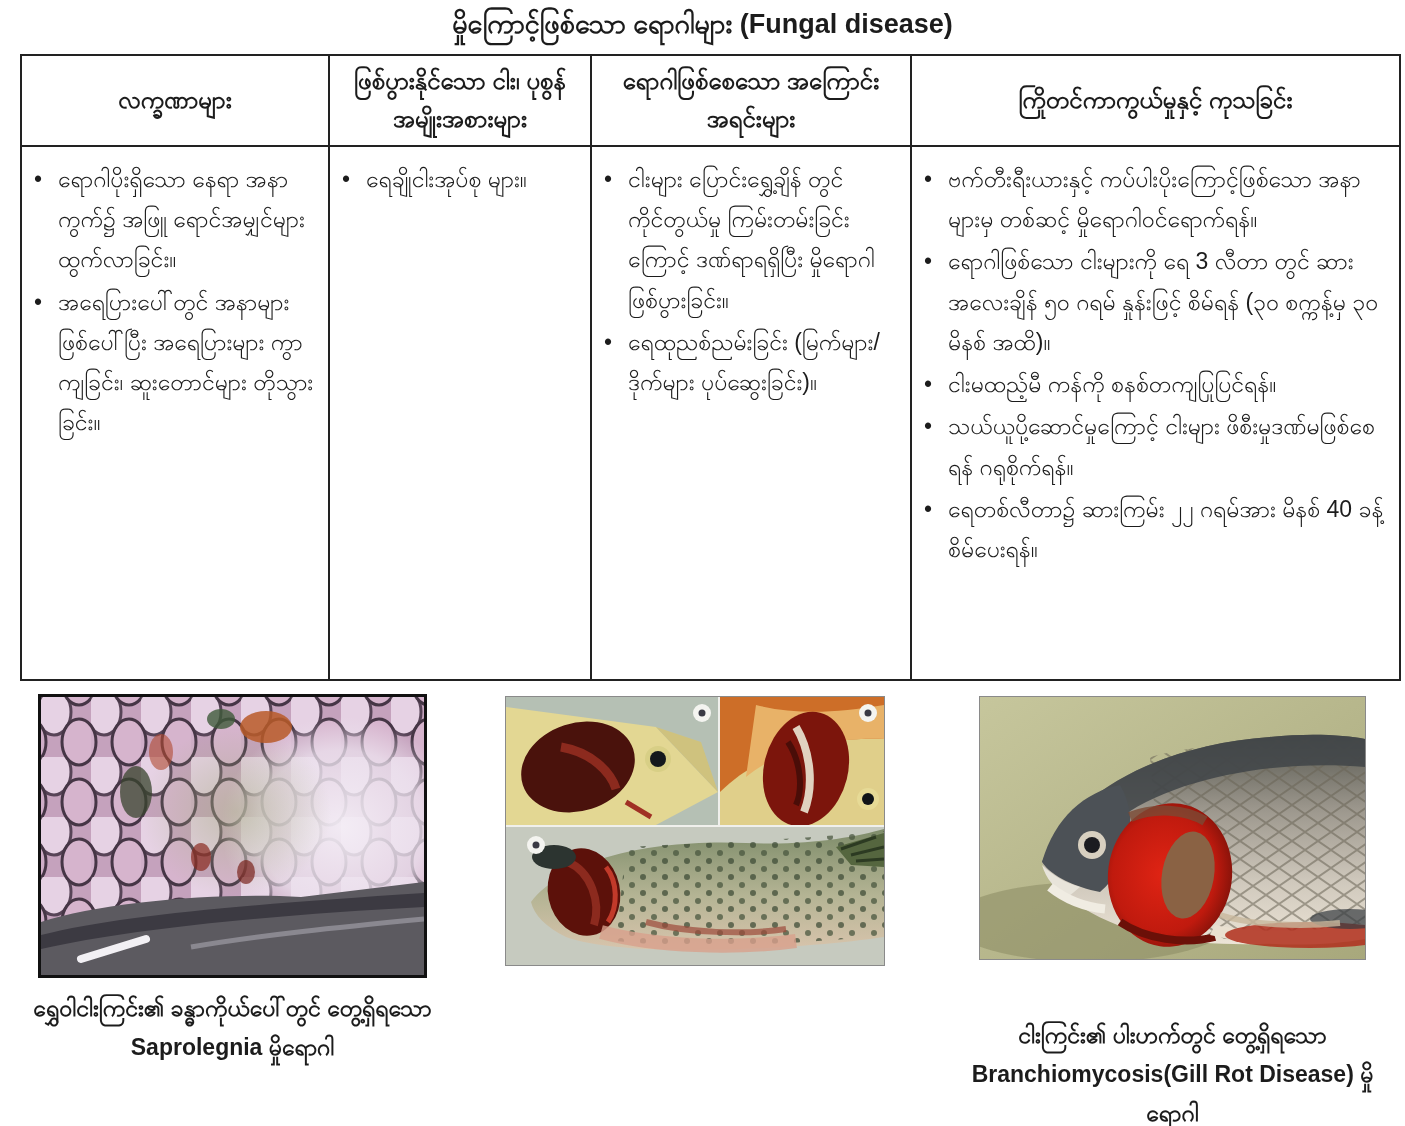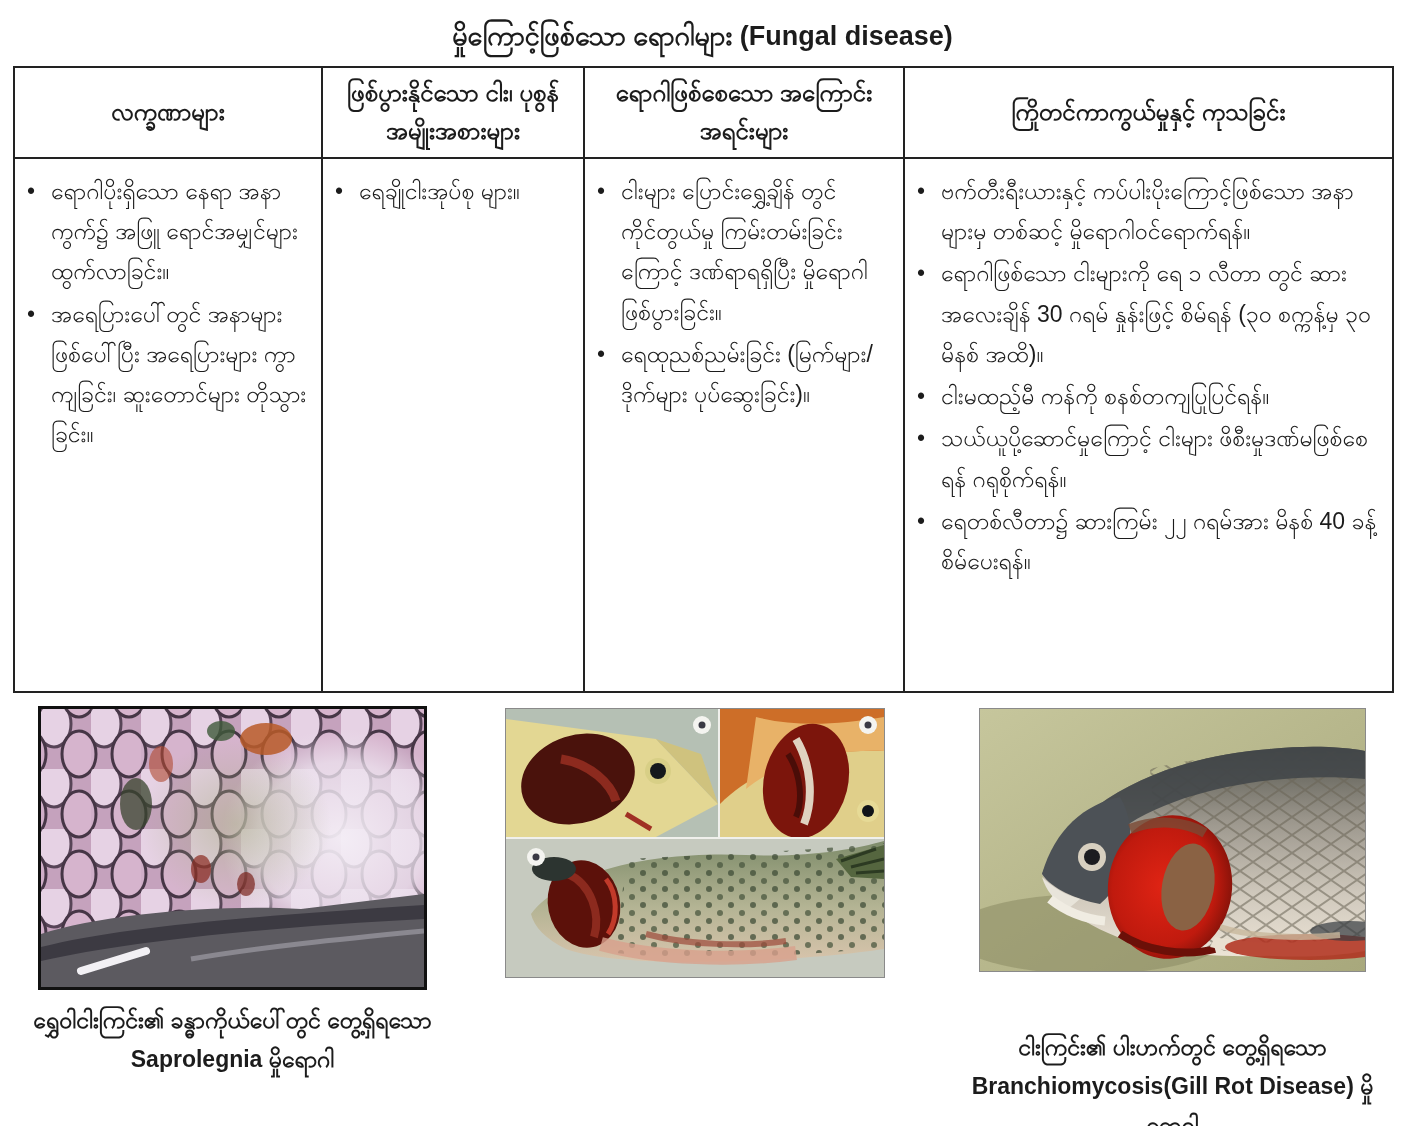--- a/index.html
+++ b/index.html
@@ -7,26 +7,26 @@
     width:1405px;height:1126px;
     font-family:"Liberation Sans",sans-serif;
     color:#1c1c1c;
     position:relative;
     overflow:hidden;
   }
   .page-title{
     text-align:center;
     font-size:27px;
     font-weight:bold;
-    padding-top:18px;
+    padding-top:6px;
     height:48px;
   }
   table.disease-table{
     border-collapse:collapse;
-    margin-left:13px;
+    margin-left:20px;
     width:1286px;
     table-layout:fixed;
   }
   table.disease-table th, table.disease-table td{
     border:2px solid #222;
     padding:6px 8px;
   }
   table.disease-table th{
     font-size:24px;
     font-weight:bold;
@@ -134,21 +134,21 @@
         </ul>
       </td>
       <td>
         <ul class="bullets">
           <li>
               <span class="dot">•</span>
               <span>ဗက်တီးရီးယားနှင့် ကပ်ပါးပိုးကြောင့်ဖြစ်သော အနာများမှ တစ်ဆင့် မှိုရောဂါဝင်ရောက်ရန်။</span>
             </li>
           <li>
               <span class="dot">•</span>
-              <span>ရောဂါဖြစ်သော ငါးများကို ရေ ၁ လီတာ တွင် ဆားအလေးချိန် 30 ဂရမ် နှုန်းဖြင့် စိမ်ရန် (၃၀ စက္ကန့်မှ ၃၀ မိနစ် အထိ)။</span>
+              <span>ရောဂါဖြစ်သော ငါးများကို ရေ 3 လီတာ တွင် ဆားအလေးချိန် ၅၀ ဂရမ် နှုန်းဖြင့် စိမ်ရန် (၃၀ စက္ကန့်မှ ၃၀ မိနစ် အထိ)။</span>
             </li>
           <li>
               <span class="dot">•</span>
               <span>ငါးမထည့်မီ ကန်ကို စနစ်တကျပြုပြင်ရန်။</span>
             </li>
           <li>
               <span class="dot">•</span>
               <span>သယ်ယူပို့ဆောင်မှုကြောင့် ငါးများ ဖိစီးမှုဒဏ်မဖြစ်စေရန် ဂရုစိုက်ရန်။</span>
             </li>
           <li>

